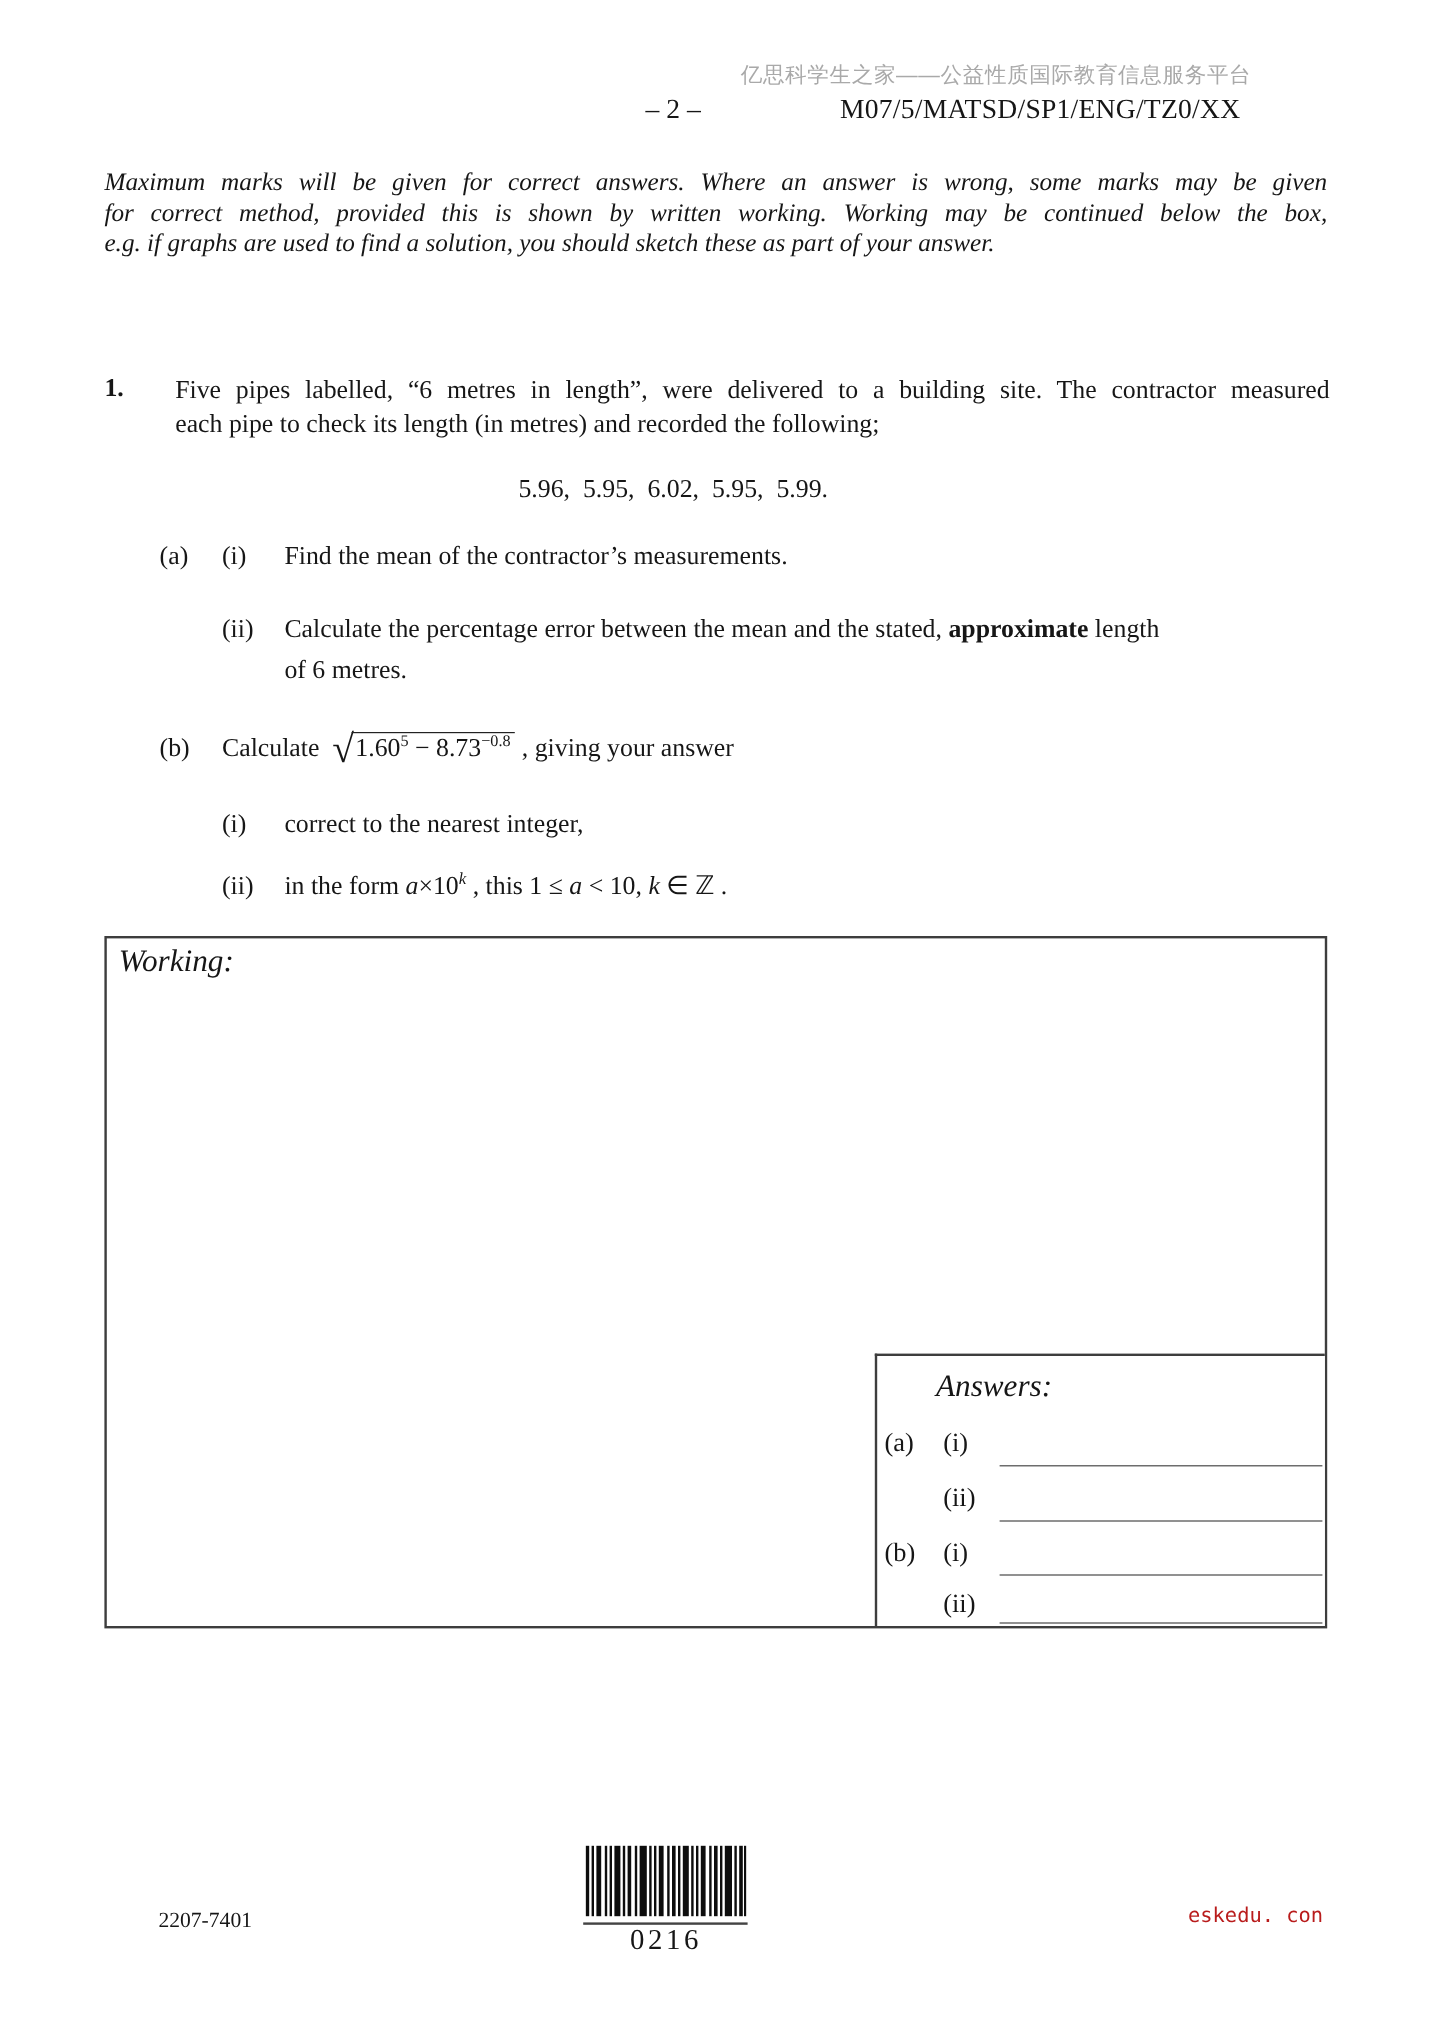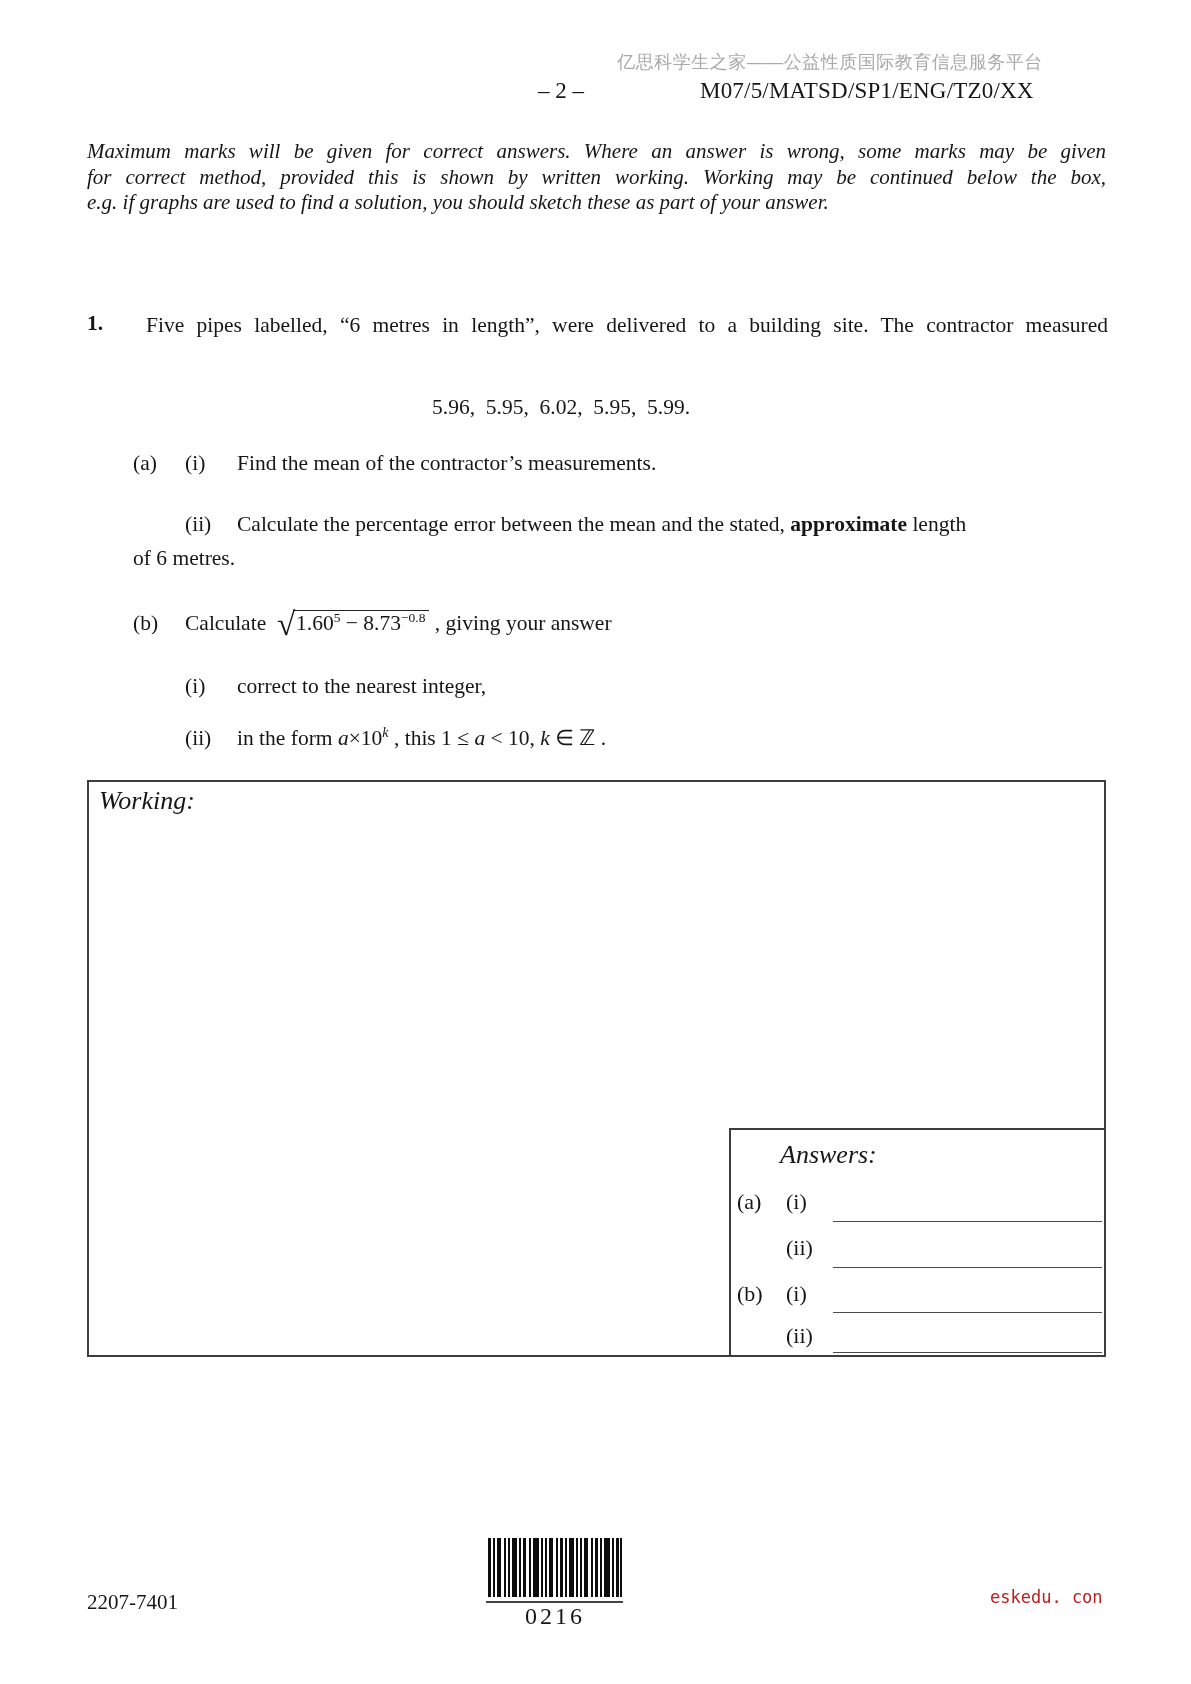--- a/index.html
+++ b/index.html
@@ -35,21 +35,21 @@
     padding:1px 4px 0 3px;line-height:23px;}
   .rcand sup, .exp{font-size:13.5px;line-height:0;}
   
   .working-box{border:2px solid #3d3d3d;background:#fff;box-sizing:border-box;}
   .answers-box{border-top:2px solid #3d3d3d;border-left:2px solid #3d3d3d;
     background:#fff;box-sizing:border-box;}
   .boxlabel{font-style:italic;font-size:26px;}
   .ans-lbl{font-size:22px;}
   .ans-line{height:0;border-bottom:1.6px solid #4a4a4a;}
   
-  .docnum{font-size:21px;}
+  .docnum{font-size:18px;margin-left:45px;}
   .site{font-family:"DejaVu Sans Mono","Liberation Mono",monospace;
     font-size:17px;color:#b91c1c;}
   .bcnum{font-size:24px;letter-spacing:3px;text-align:center;}
   .bcline{height:0;border-bottom:2px solid #444;}
 </style>
 </head>
 <body>
 
 <div class="abs watermark" style="top:50px;left:595px;width:470px;">亿思科学生之家——公益性质国际教育信息服务平台</div>
 <div class="abs pagenum" style="top:78px;left:516px;width:90px;">– 2 –</div>
@@ -57,31 +57,32 @@
 
 <div class="abs rubric" style="top:139px;left:87px;width:1019px;">
   <div class="jline">Maximum marks will be given for correct answers.  Where an answer is wrong, some marks may be given</div>
   <div class="jline">for correct method, provided this is shown by written working.  Working may be continued below the box,</div>
   <div>e.g. if graphs are used to find a solution, you should sketch these as part of your answer.</div>
 </div>
 
 <div class="abs qnum" style="top:311px;left:87px;">1.</div>
 <div class="abs qtext" style="top:311px;left:146px;width:962px;">
   <div class="jline">Five pipes labelled, “6 metres in length”, were delivered to a building site.  The contractor measured</div>
+  <div>each pipe to check its length (in metres) and recorded the following;</div>
 </div>
 
 <div class="abs row center prewrap" style="top:394px;left:146px;width:830px;">5.96,  5.95,  6.02,  5.95,  5.99.</div>
 
 <div class="abs row" style="top:450px;left:133px;width:975px;">
   <span class="plabel">(a)</span><span class="slabel">(i)</span><span>Find the mean of the contractor’s measurements.</span>
 </div>
 
 <div class="abs row" style="top:507px;left:133px;width:975px;line-height:34px;">
   <span class="plabel"></span><span class="slabel">(ii)</span><span><span>Calculate the percentage error between the mean and the stated, </span><b>approximate</b><span> length</span></span>
-  <div style="">of 6 metres.</div>
+  <div style="margin-left:104px;">of 6 metres.</div>
 </div>
 
 <div class="abs row" style="top:610px;left:133px;width:975px;">
   <span class="plabel">(b)</span><span>Calculate</span>&nbsp;
   <span class="sqrt"><span class="rsign">√</span><span class="rcand"><span>1.60</span><sup>5</sup><span> − </span><span>8.73</span><sup>−0.8</sup></span></span><span> , giving your answer</span>
 </div>
 
 <div class="abs row" style="top:673px;left:133px;width:975px;">
   <span class="plabel"></span><span class="slabel">(i)</span><span>correct to the nearest integer,</span>
 </div>

